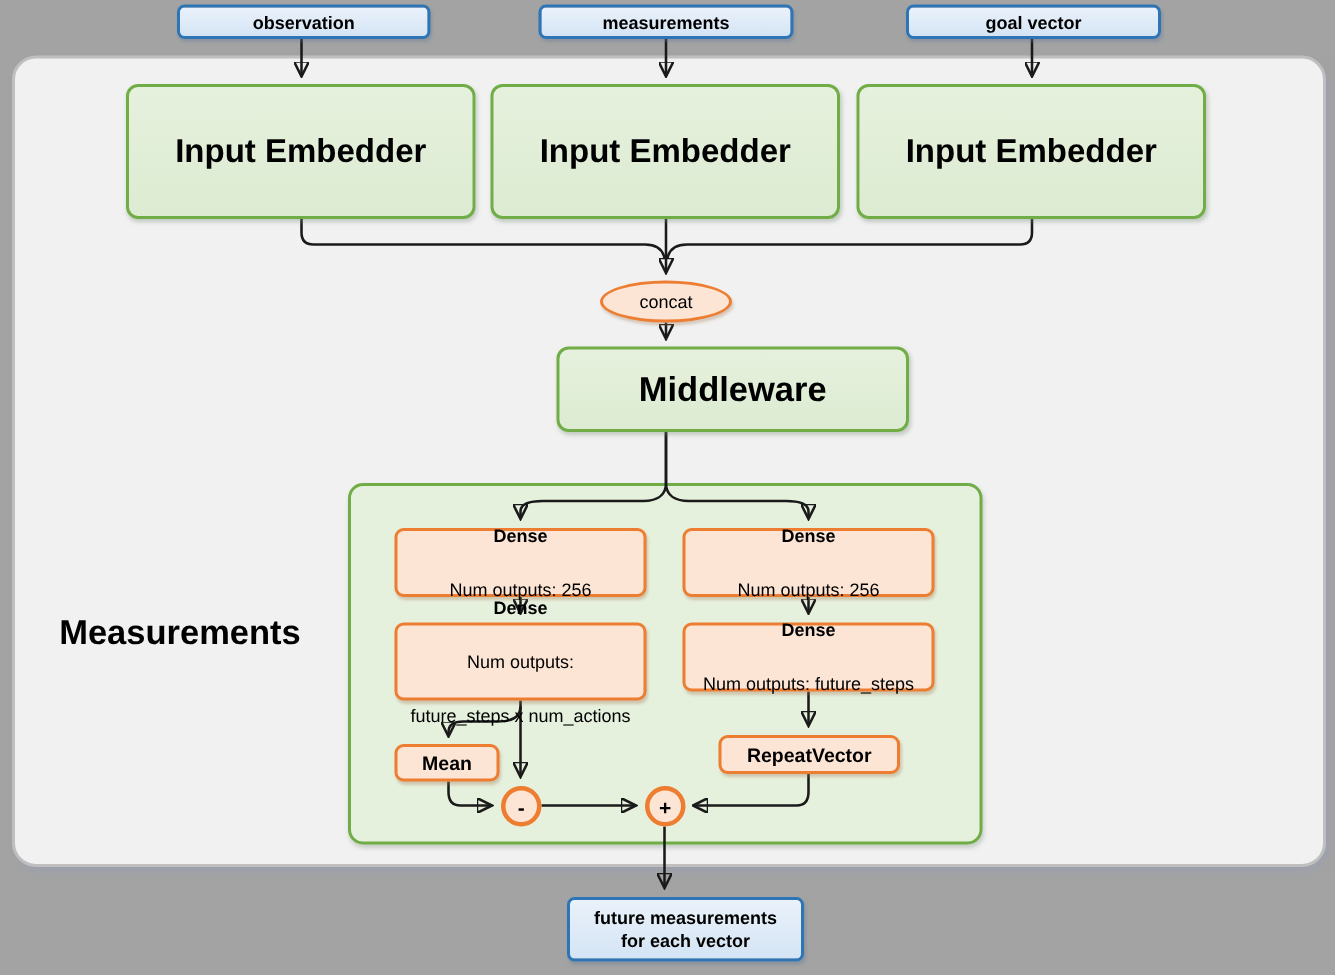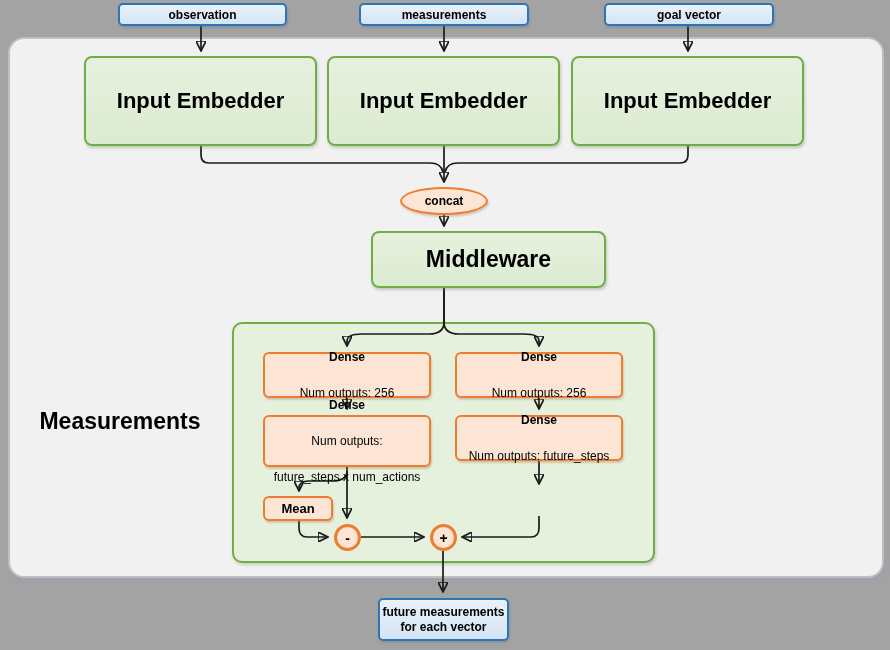--- a/index.html
+++ b/index.html
@@ -59,21 +59,21 @@
     border:2.5px solid var(--orange-border);
     border-radius:6px;
     box-shadow:1px 2px 2px rgba(160,120,90,.35);
   }
   .dense{flex-direction:column;font-size:12px;line-height:15px;padding:2px;gap:21px;}
   .dense .t{font-weight:bold;}
   .small-label{font-weight:bold;font-size:13px;}
 
   .ellipse{
     border-radius:50%;
-    font-weight:bold;font-size:12px;
+    font-weight:normal;font-size:12px;
     box-shadow:1px 2px 2px rgba(160,120,90,.35);
     align-items:center;
   }
   .op-circle{
     width:27px;height:27px;border-radius:50%;
     background:var(--orange-fill);
     border:3px solid var(--orange-border);
     font-weight:bold;font-size:14px;line-height:14px;
   }
 
@@ -174,26 +174,29 @@
     <div>Num outputs: 256</div>
   </div>
   <div class="abs node orange-node dense" style="left:455px;top:415px;width:168px;height:46px;">
     <div class="t">Dense</div>
     <div>Num outputs: future_steps</div>
   </div>
 
   <div class="abs node orange-node small-label" style="left:263px;top:496px;width:70px;height:25px;">
     <span>Mean</span>
   </div>
+  <div class="abs node orange-node small-label" style="left:479px;top:490px;width:121px;height:26px;">
+    <span>RepeatVector</span>
+  </div>
 
   <div class="abs node op-circle" style="left:334px;top:524px;">
     <span>-</span>
   </div>
   <div class="abs node op-circle" style="left:430px;top:524px;">
     <span>+</span>
   </div>
 
-  <div class="abs node blue-node multiline" style="left:378px;top:598px;width:131px;height:43px;">
+  <div class="abs node blue-node multiline" style="left:378px;top:598px;width:158px;height:43px;">
     <div>future measurements</div>
     <div>for each vector</div>
   </div>
 
 </div>
 
 </body></html>

